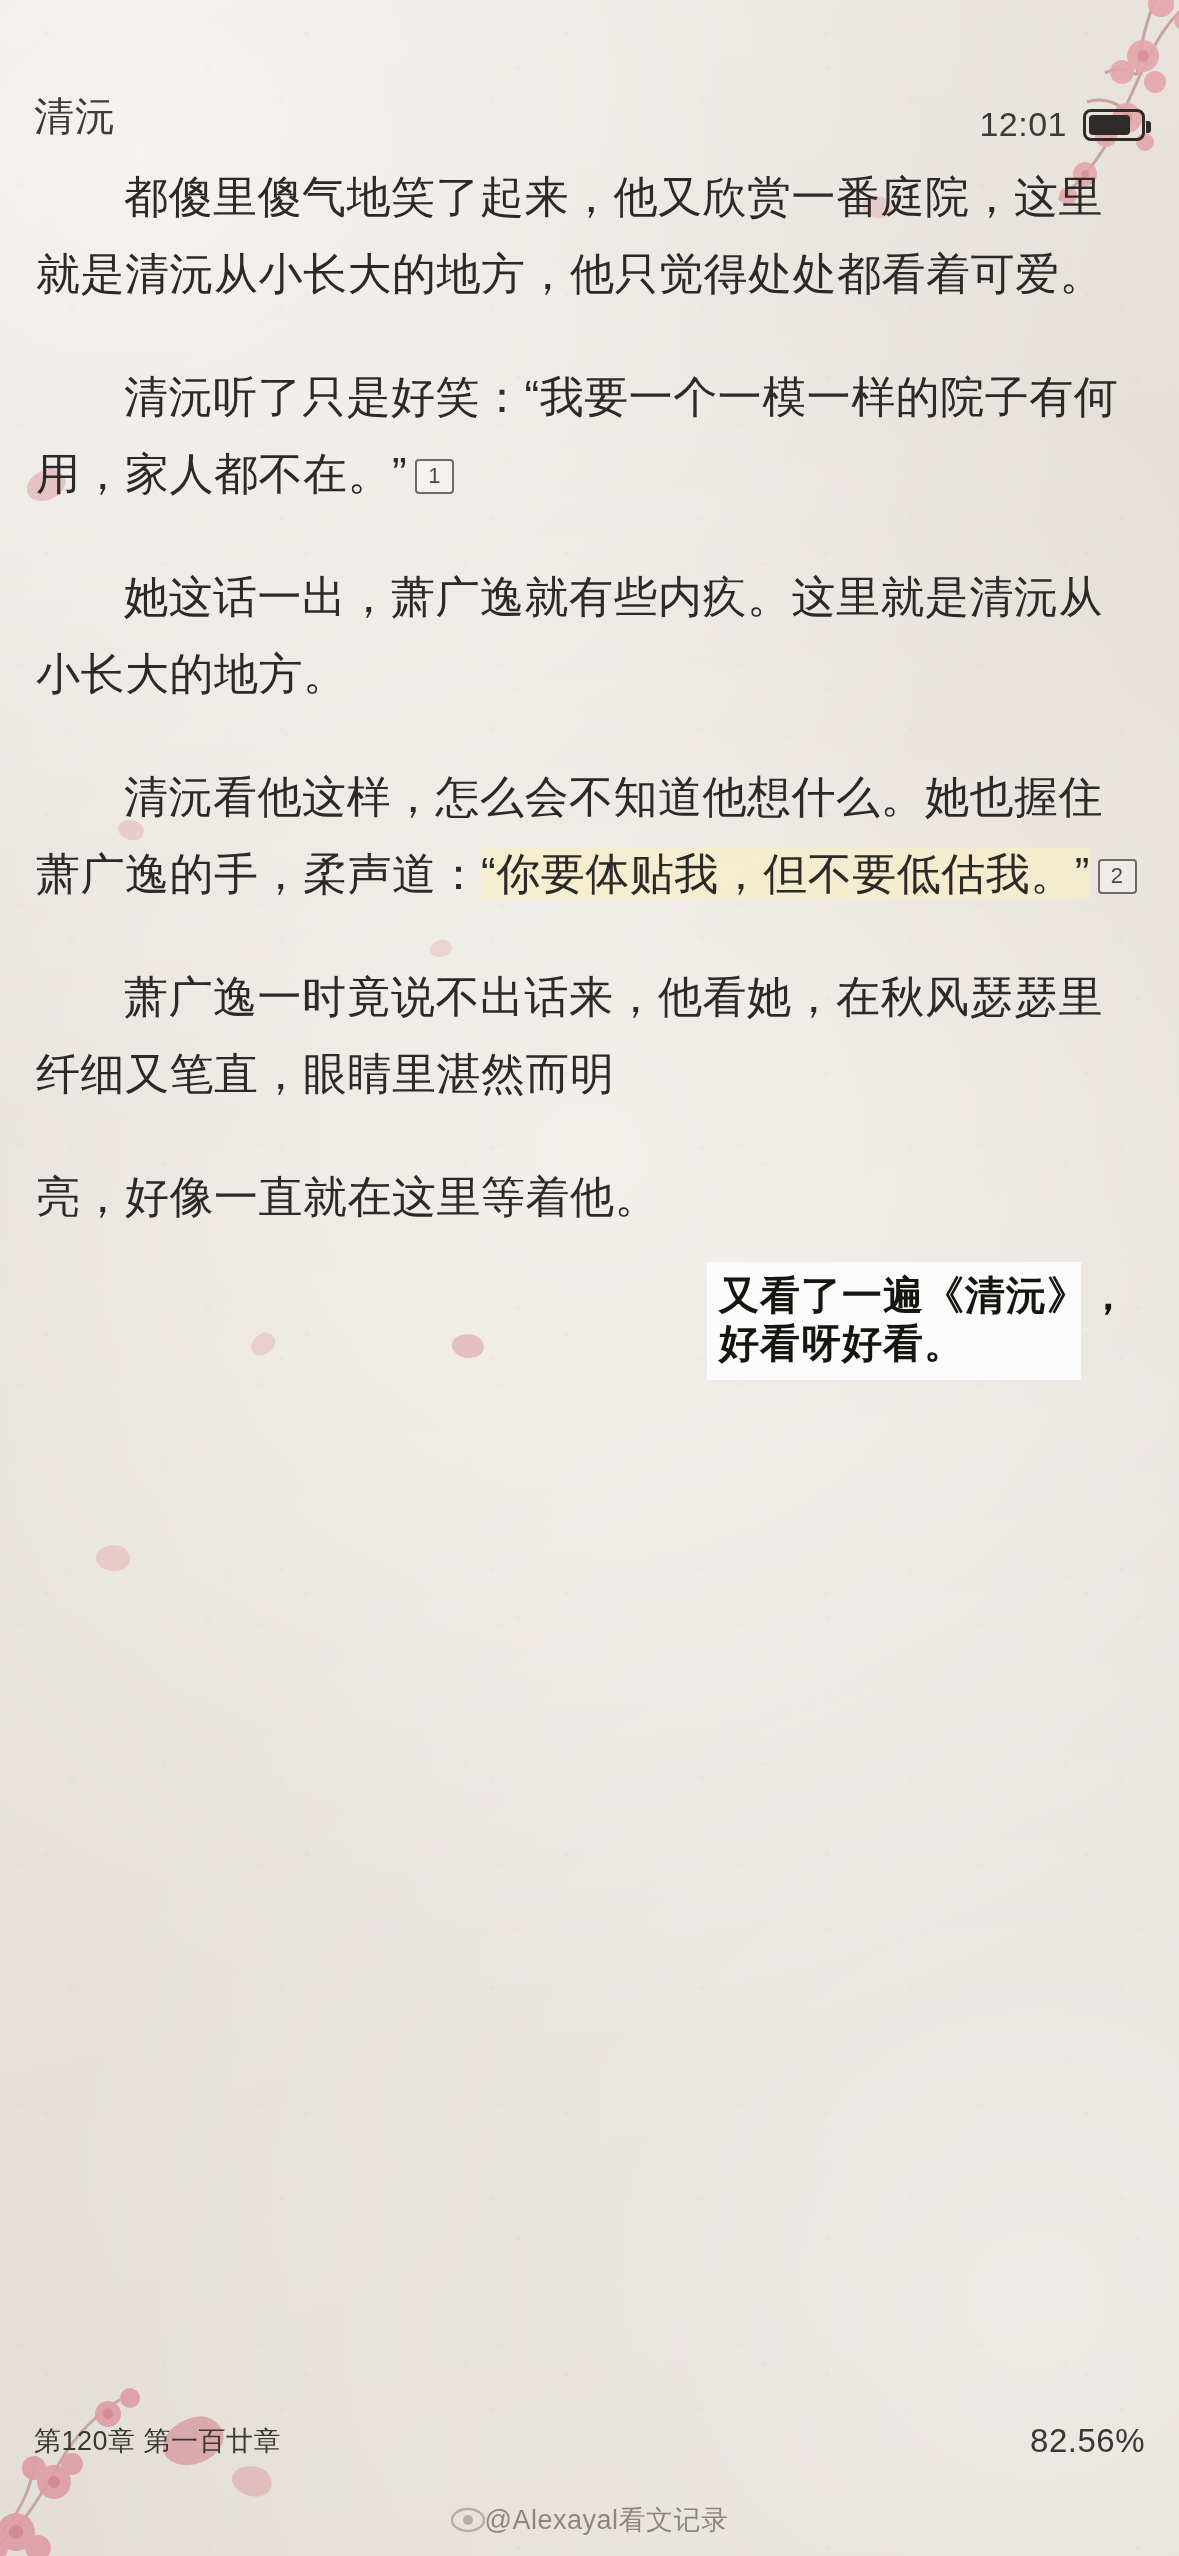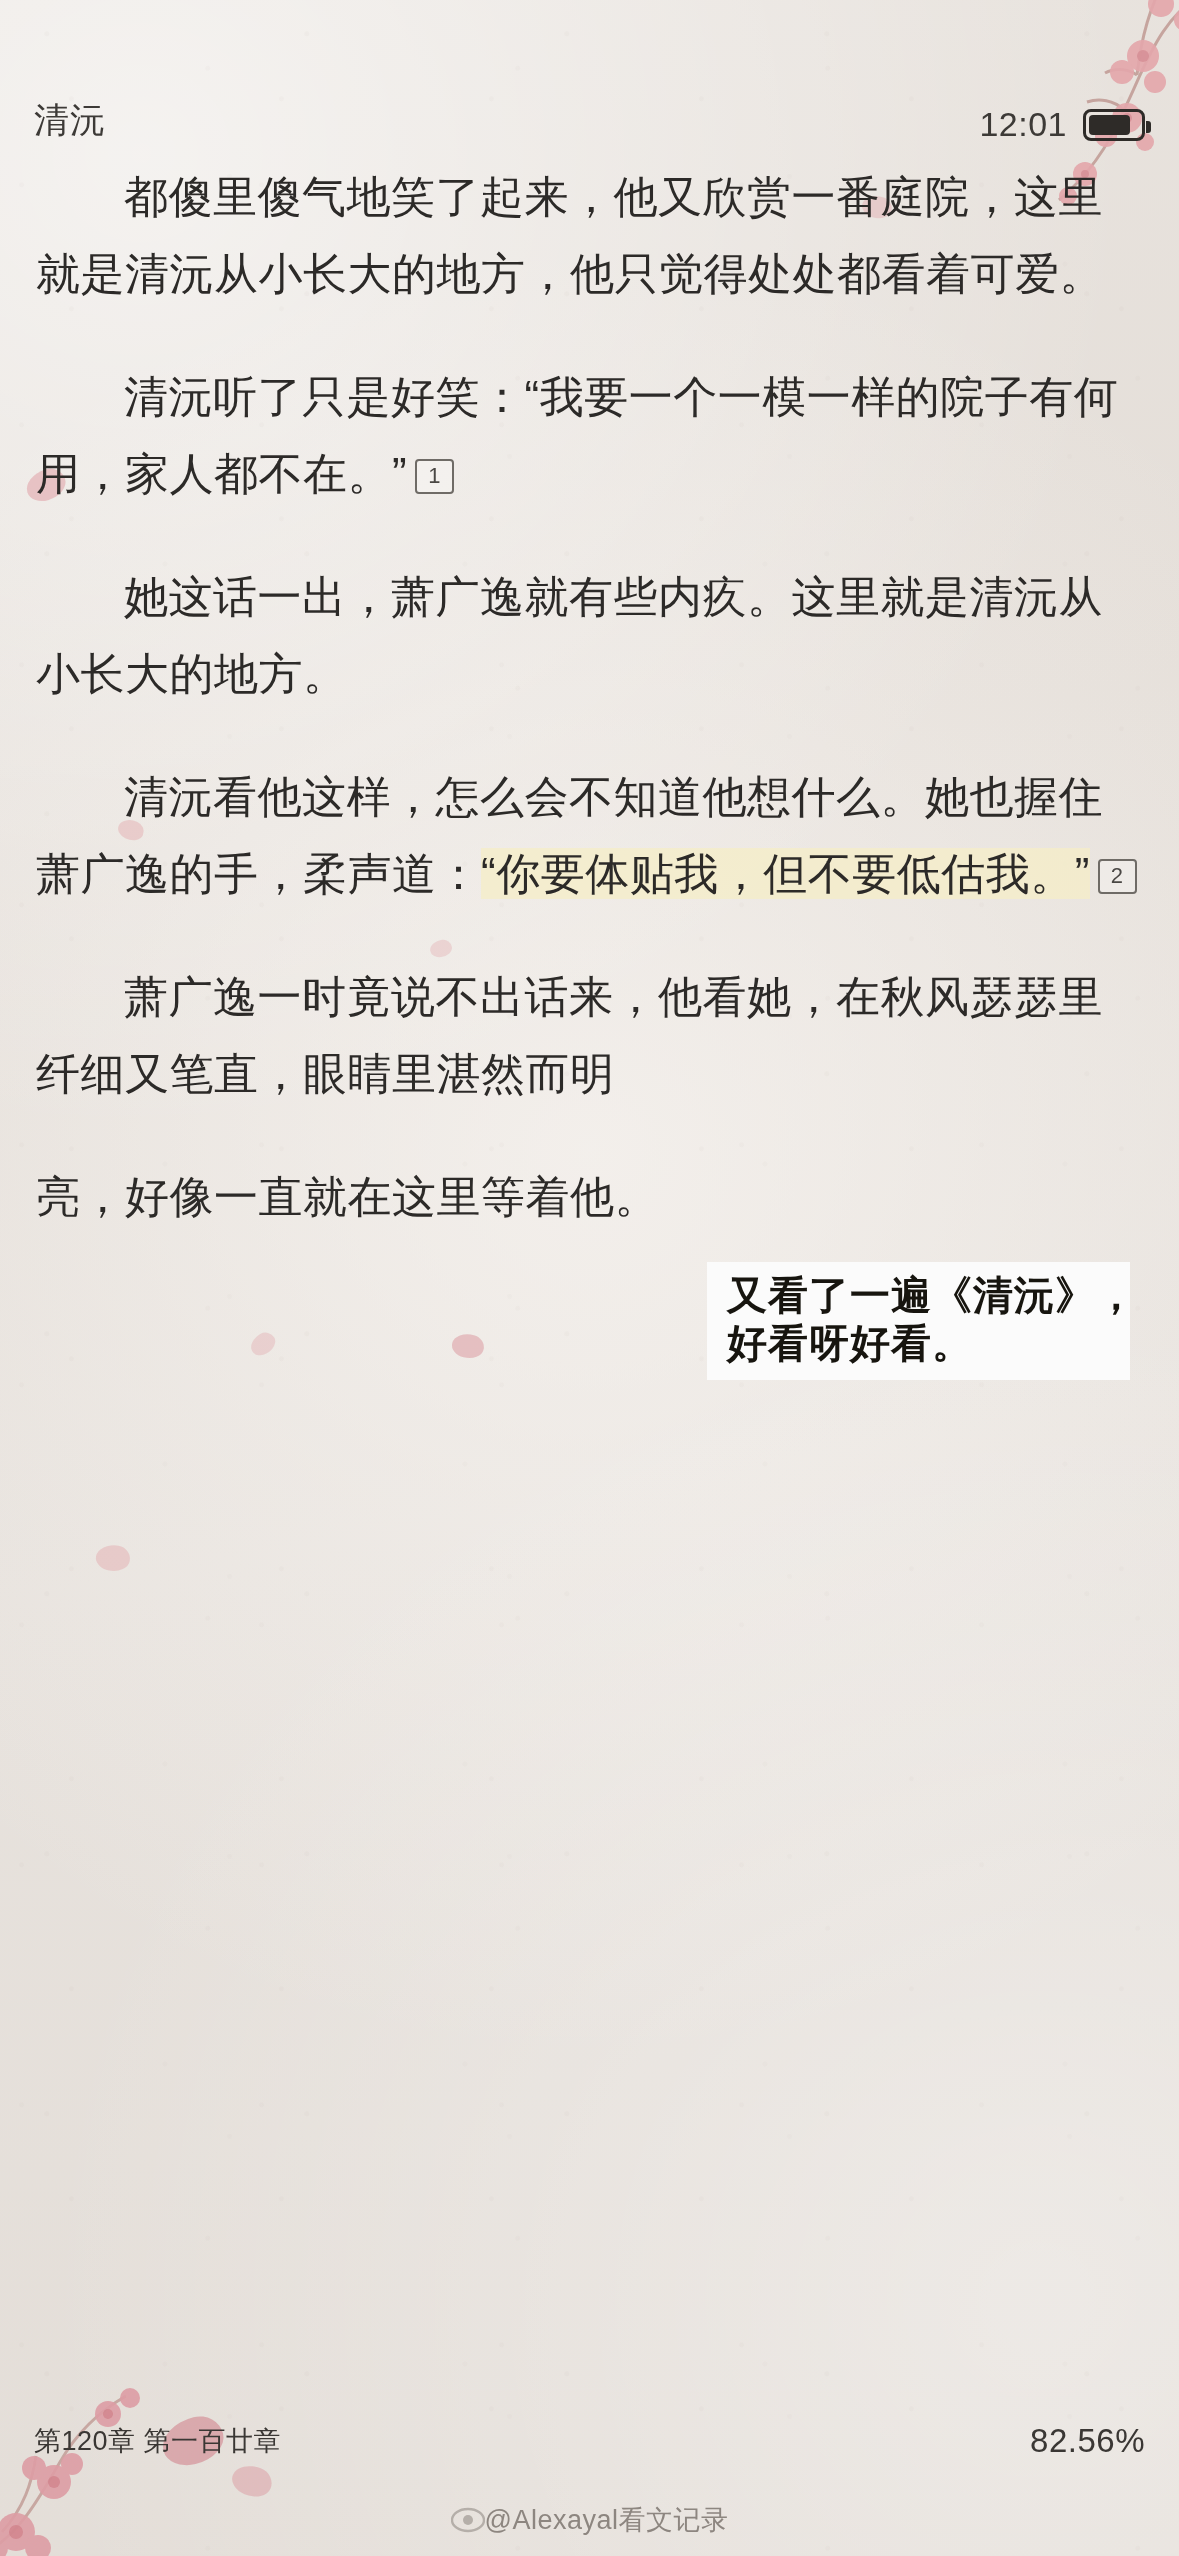--- a/index.html
+++ b/index.html
@@ -61,21 +61,21 @@
     position: absolute;
     top: 0; left: 0; right: 0;
     height: 170px;
     display: flex;
     align-items: flex-end;
     justify-content: space-between;
     padding: 0 34px 26px 34px;
     z-index: 6;
   }
   #statusbar .left {
-    font-size: 35px;
+    font-size: 40px;
     color: #3d3a37;
     letter-spacing: 1px;
   }
   #statusbar .right {
     display: flex;
     align-items: center;
     gap: 16px;
   }
   #clock {
     font-size: 34px;
@@ -142,23 +142,23 @@
     background: rgba(255,255,255,0.25);
     font-family: "Liberation Sans", sans-serif;
     text-indent: 0;
   }
 
   
   #sticker {
     position: absolute;
     left: 707px;
     top: 1262px;
-    width: 423px;
+    width: 374px;
     background: #fbfbfb;
-    padding: 10px 12px 12px 20px;
+    padding: 10px 12px 12px 12px;
     z-index: 8;
   }
   #sticker .line {
     font-family: "Liberation Serif", serif;
     font-weight: bold;
     font-size: 40px;
     line-height: 48px;
     color: #17150f;
     letter-spacing: 1px;
     white-space: nowrap;

